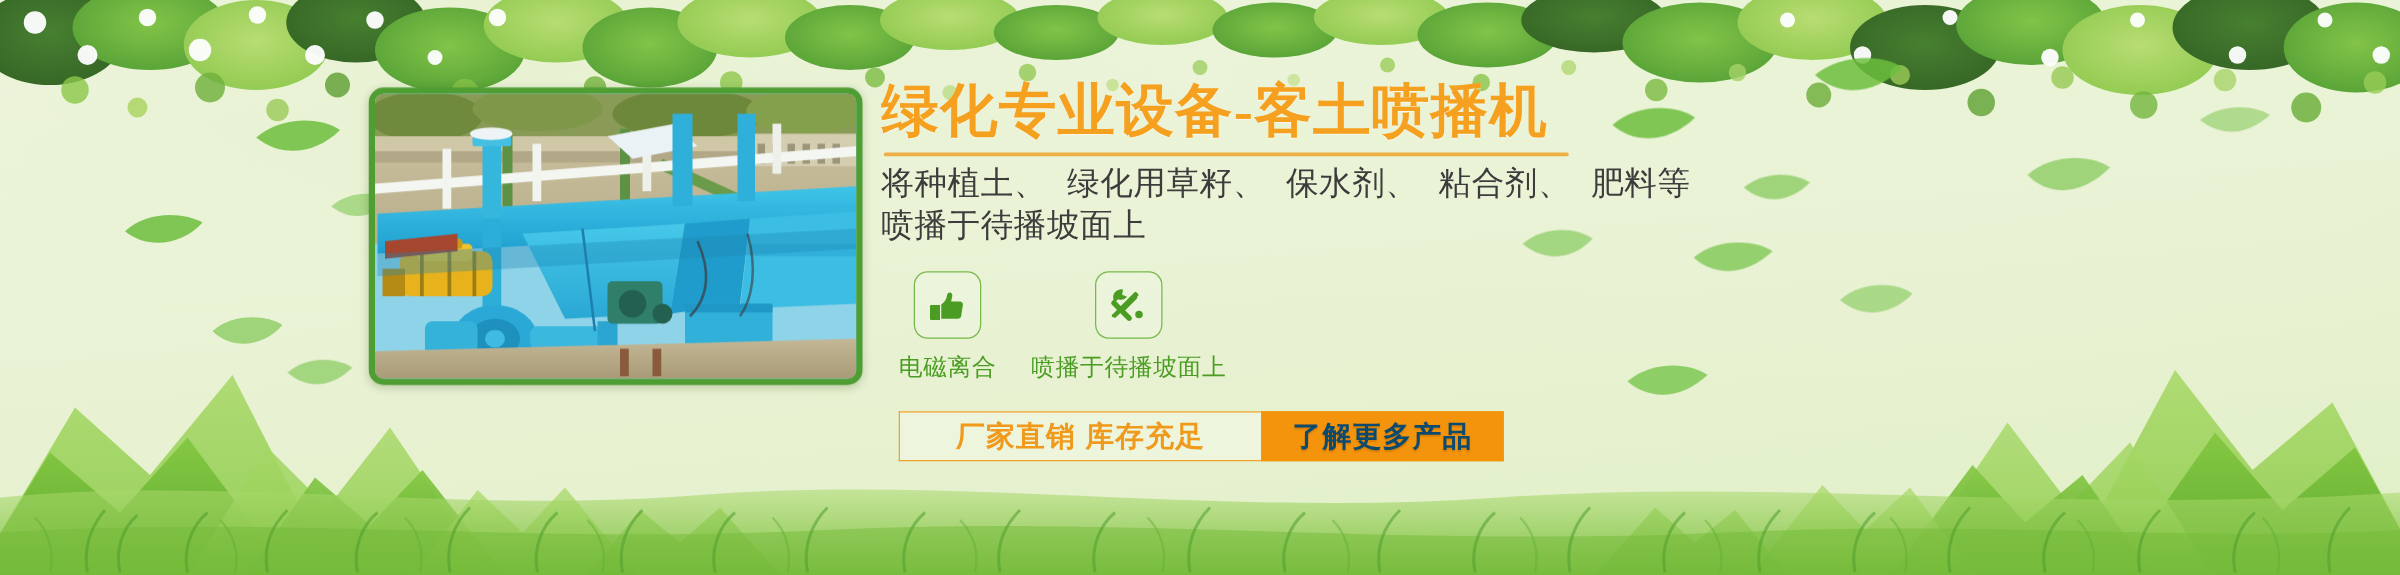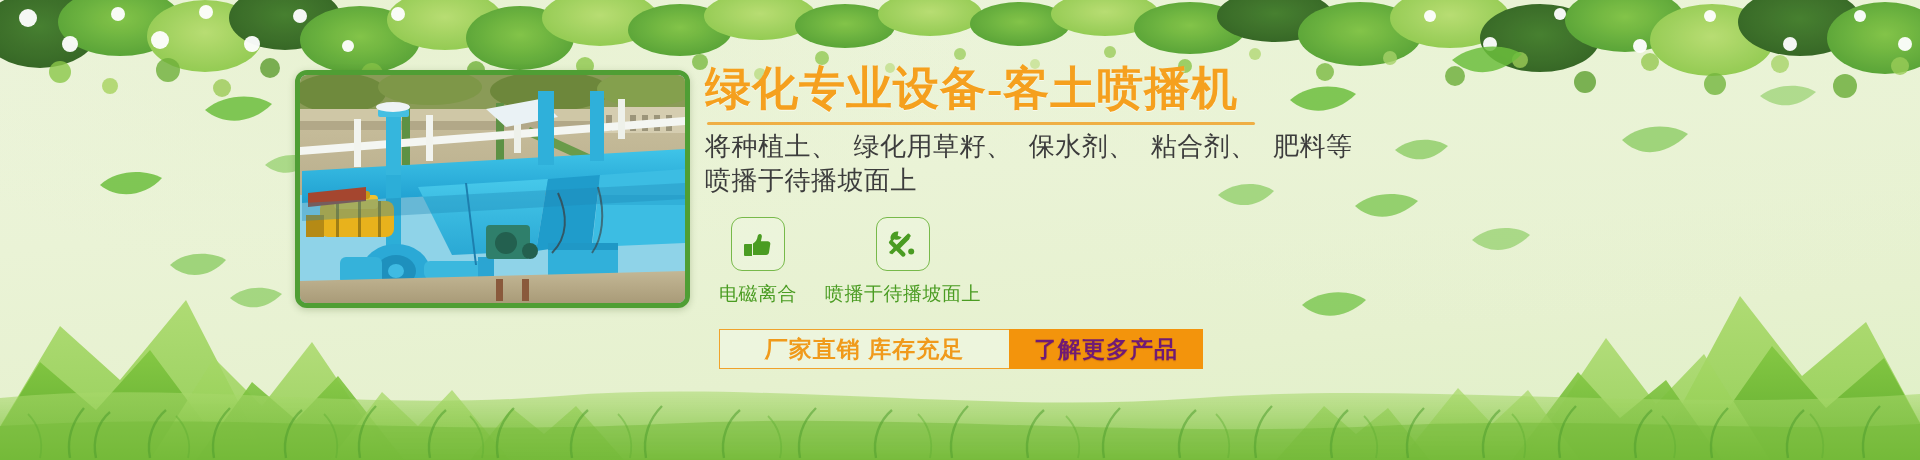--- a/index.html
+++ b/index.html
@@ -86,21 +86,21 @@
   }
   .cta-left-text{
     font-size:23px;color:#f09a1b;letter-spacing:1px;white-space:nowrap;font-weight:bold;
   }
   .cta-button{
     width:192px;background:#f3940c;
     display:flex;align-items:center;justify-content:center;
     border:1.5px solid #f3940c;
   }
   .cta-button-text{
-    font-size:23px;font-weight:bold;color:#701a75;letter-spacing:1px;white-space:nowrap;
+    font-size:23px;font-weight:bold;color:#0c4a6e;letter-spacing:1px;white-space:nowrap;
     text-shadow:0 1px 1px rgba(170,90,0,.35);
   }
 </style>
 </head>
 <body>
 
 <div class="banner">
 
   <div class="canopy">
     <svg viewBox="0 0 1920 150" preserveAspectRatio="none" aria-hidden="true">

